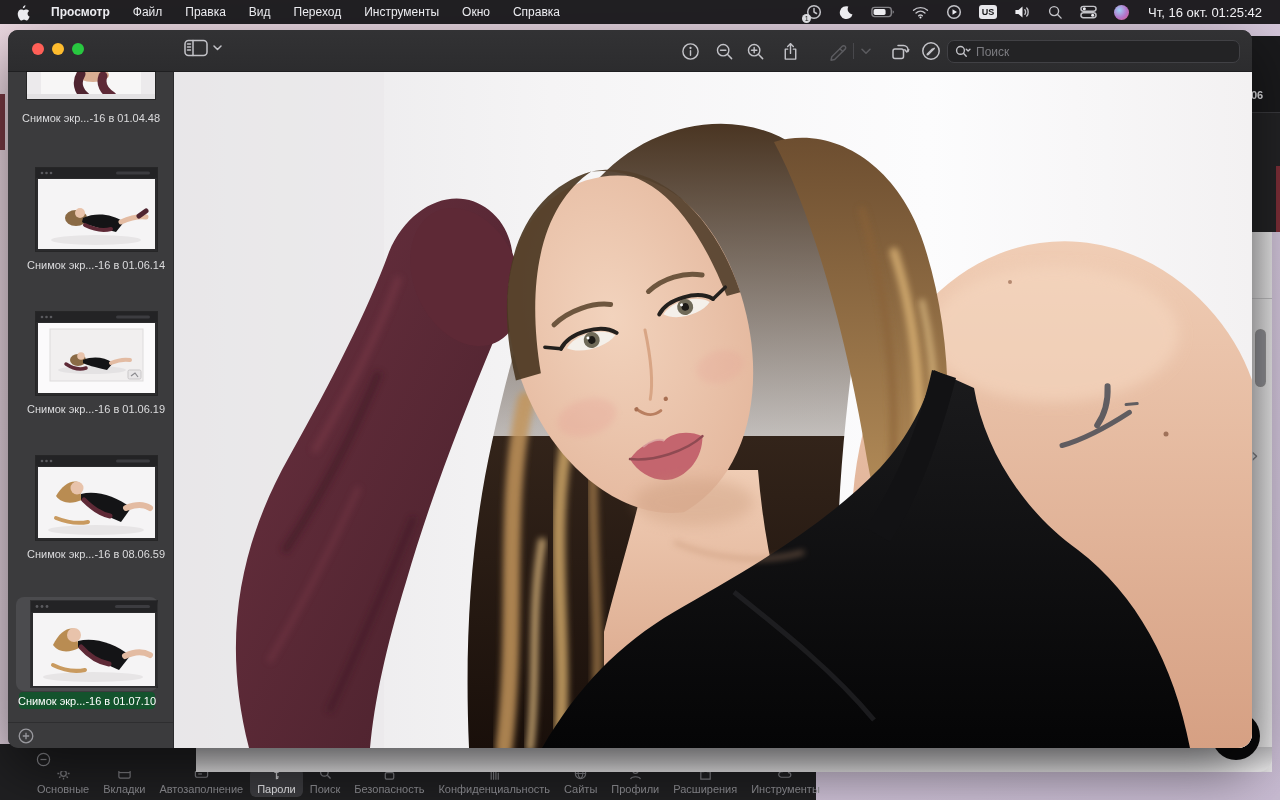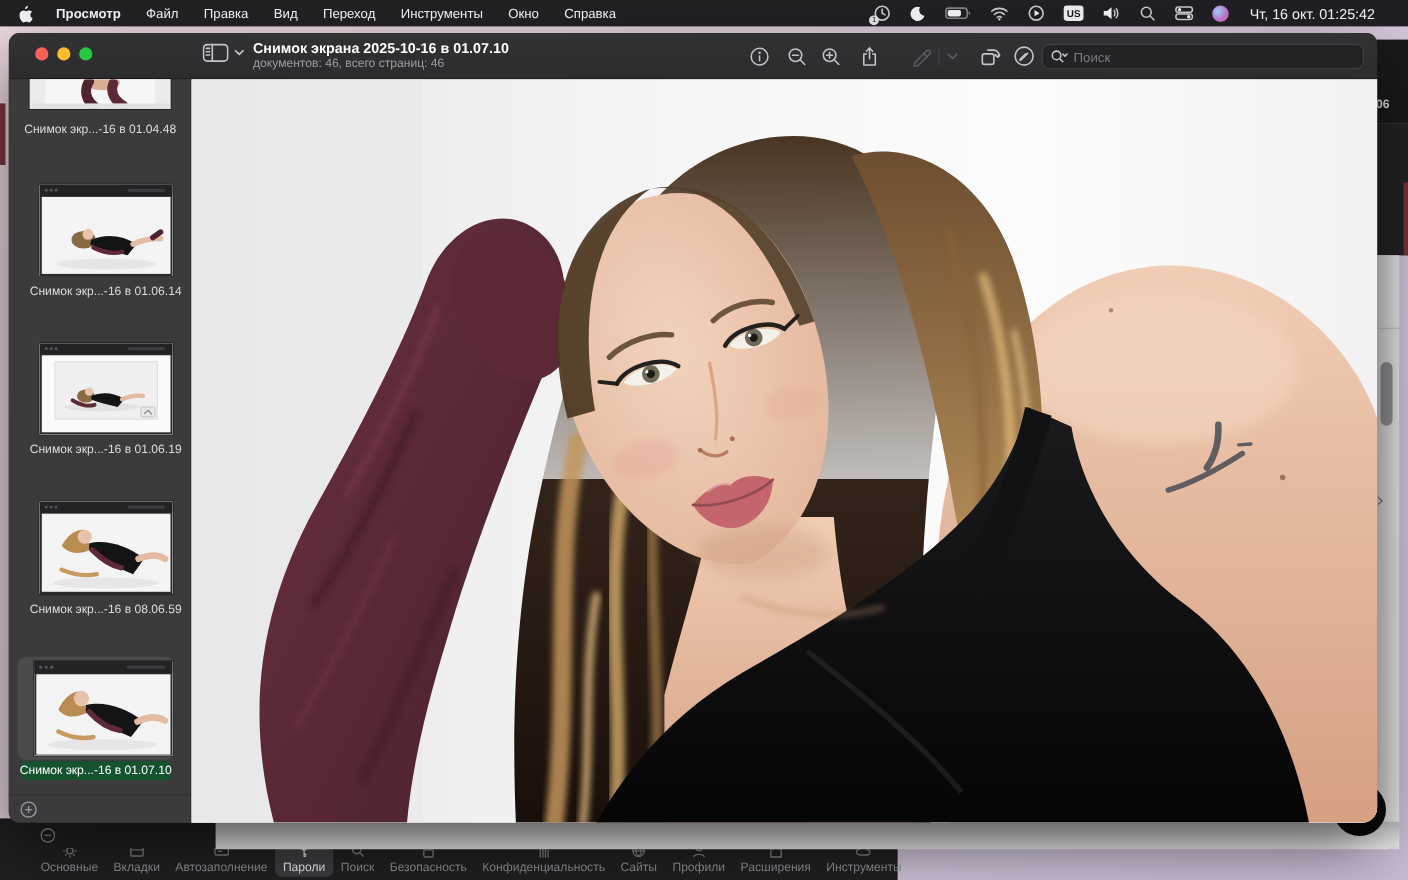--- a/index.html
+++ b/index.html
@@ -13,21 +13,21 @@
 
   
   .menubar { left:0; top:0; width:1280px; height:24px;
     background:rgba(26,25,28,.97); display:flex; align-items:center; z-index:60; }
   .menubar .apple { margin-left:16px; display:flex; align-items:center; }
   .menu-items { display:flex; align-items:center; margin-left:20px; gap:23px; }
   .menu-item { font-size:12px; color:#ececf0; white-space:nowrap; }
   .menu-item.app { font-weight:bold; }
   .status-area { margin-left:auto; display:flex; align-items:center; gap:17px; margin-right:10px; }
   .status-ico { display:flex; align-items:center; justify-content:center; }
-  .clock { font-size:13px; color:#f0f0f3; white-space:nowrap; margin-left:2px; margin-right:20px;}
+  .clock { font-size:13px; color:#f0f0f3; white-space:nowrap; margin-left:2px; margin-right:8px;}
   .us-box { background:#e8e8ec; color:#161618; border-radius:3px; font-size:9px; font-weight:bold;
     width:18px; height:14px; display:flex;align-items:center;justify-content:center; }
   .siri { width:15px; height:15px; border-radius:50%;
     background:radial-gradient(circle at 35% 35%, #9fd0f5, #b473c9 55%, #e05c7c); }
   .rec-badge { position:relative; }
   .rec-badge .b { position:absolute; left:-4px; bottom:-3px; width:9px; height:9px; border-radius:50%;
      background:#dadade; color:#222; font-size:7px; display:flex;align-items:center;justify-content:center; }
 
   
   .maroon-sliver { left:0; top:94px; width:5px; height:56px; background:#7b3a44; z-index:1; }
@@ -316,24 +316,20 @@
       <svg width="24" height="18" viewBox="0 0 24 18">
           <rect x="1" y="1.5" width="22" height="15" rx="3.5" class="icon-stroke"></rect>
           <path class="icon-stroke" d="M9 1.5 V16.5"></path>
           <path class="icon-stroke" stroke-width="1.2" d="M3.5 5 h3 M3.5 8 h3 M3.5 11 h3"></path>
         </svg>
       <svg width="9" height="6" viewBox="0 0 9 6">
           <path class="icon-stroke" d="M1 1 L4.5 4.5 L8 1"></path>
         </svg>
     </div>
 
-    <div class="titlebox">
-      <div class="wtitle">Снимок экрана 2025-10-16 в 01.07.10</div>
-      <div class="wsub">документов: 46, всего страниц: 46</div>
-    </div>
 
     <span class="tb-ico" style="left:669px">
       <svg width="19" height="19" viewBox="0 0 20 20">
           <circle cx="10" cy="10" r="8" class="icon-stroke"></circle>
           <circle cx="10" cy="6.3" r="1.2" fill="#c3c3c8"></circle>
           <path class="icon-stroke" stroke-width="2" d="M10 9.3 V14"></path>
         </svg>
     </span>
     <span class="tb-ico" style="left:703px">
       <svg width="19" height="19" viewBox="0 0 20 20">

